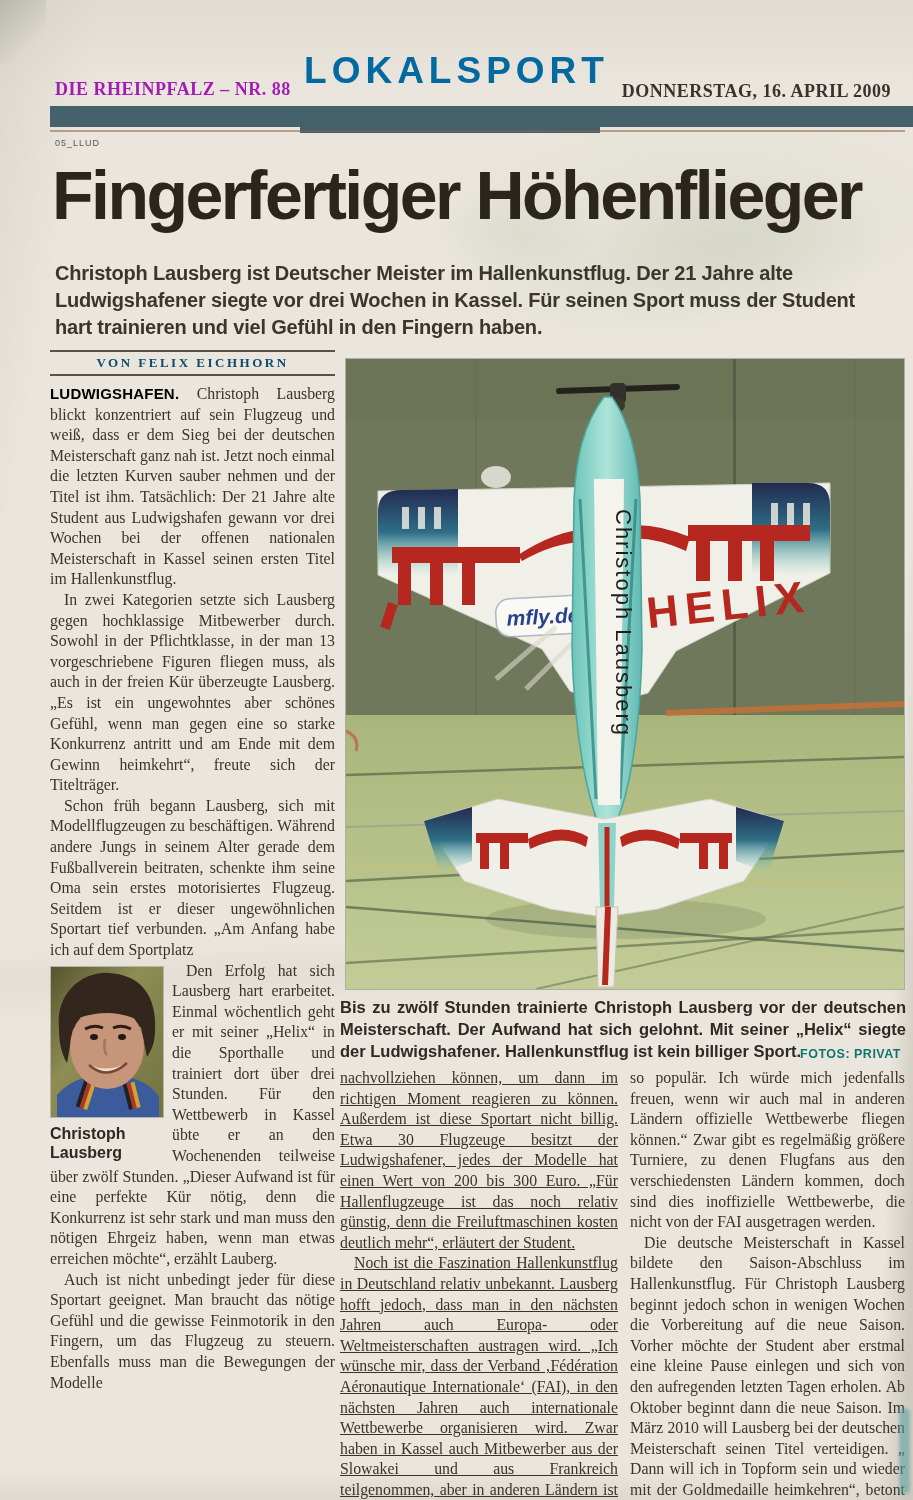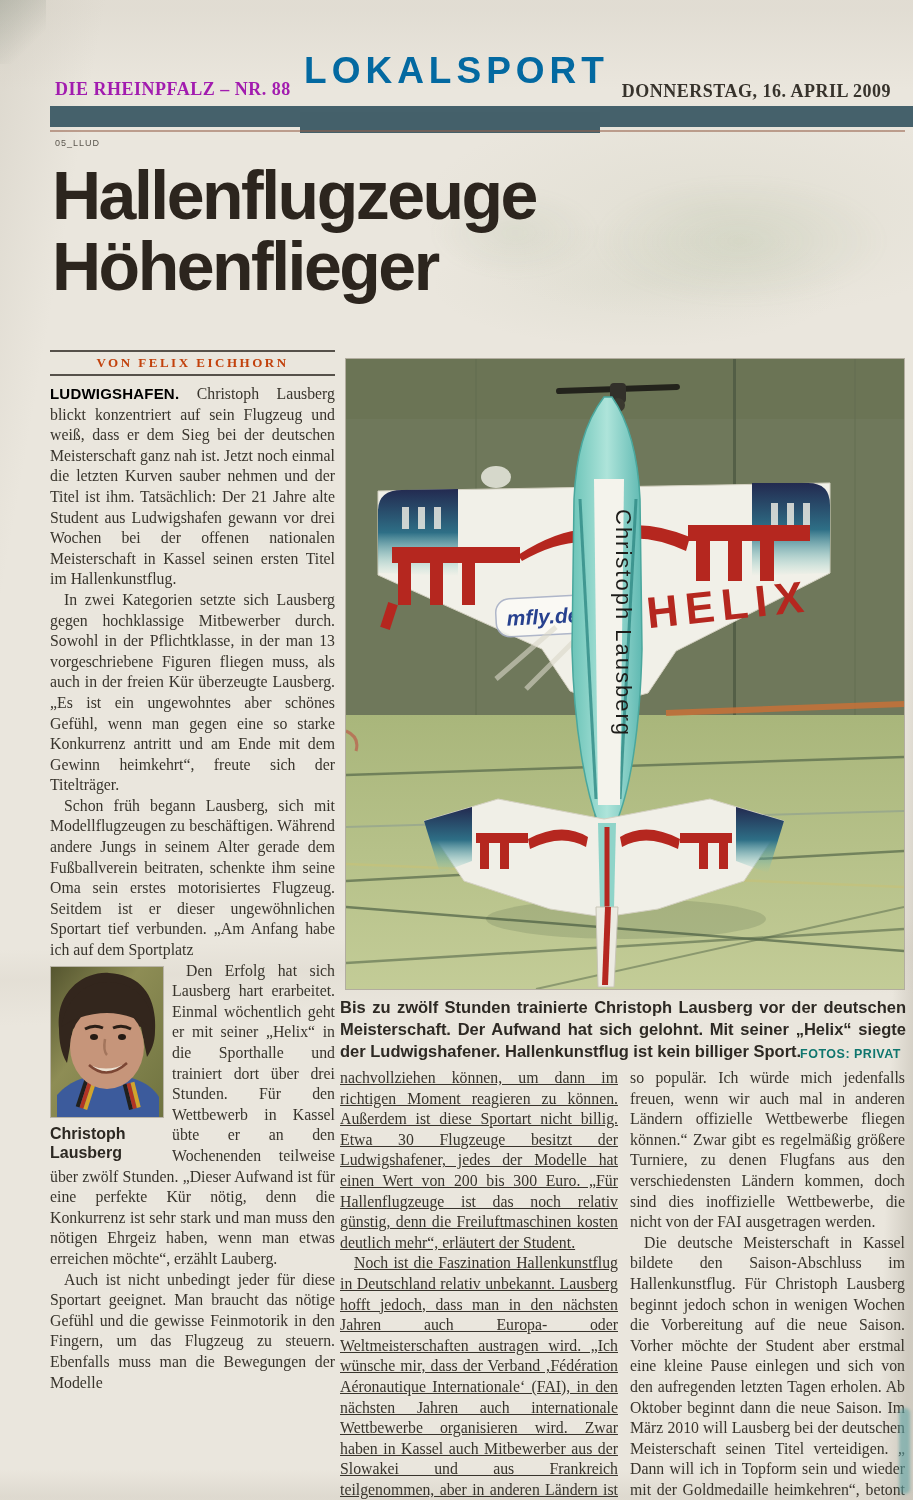--- a/index.html
+++ b/index.html
@@ -35,21 +35,21 @@
 
   
   .headline{position:absolute;left:52px;top:160px;width:850px;margin:0;
     font:bold 68px/1.05 "Liberation Sans",sans-serif;letter-spacing:-2.5px;color:#2c251e;}
   .subhead{position:absolute;left:55px;top:260px;width:820px;margin:0;
     font:bold 20px/27px "Liberation Sans",sans-serif;letter-spacing:-.2px;color:#3b352d;}
 
   
   .byline{position:absolute;left:50px;top:350px;width:285px;box-sizing:border-box;
     border-top:2px solid #56514a;border-bottom:2px solid #56514a;padding:4px 0 5px;
-    text-align:center;font:bold 13px/1 "Liberation Serif",serif;letter-spacing:2.5px;color:#c2410c;}
+    text-align:center;font:bold 13px/1 "Liberation Serif",serif;letter-spacing:2.5px;color:#0c4a6e;}
 
   
   .bodycol{font:15.8px/20.6px "Liberation Serif",serif;color:#38342c;text-align:justify;
     hyphens:auto;-webkit-hyphens:auto;}
   .bodycol p{margin:0;text-indent:14px;}
   .bodycol p.noindent{text-indent:0;}
   .lead-in{font:bold 15px/20.6px "Liberation Sans",sans-serif;color:#000000;letter-spacing:.2px;}
   .col-left{position:absolute;left:50px;top:384px;width:285px;height:1116px;overflow:hidden;}
   .col-mid{position:absolute;left:340px;top:1068px;width:278px;height:432px;overflow:hidden;text-decoration:underline;}
   .col-right{position:absolute;left:630px;top:1068px;width:275px;height:432px;overflow:hidden;}
@@ -83,21 +83,22 @@
   <div class="ghost ghost2"></div>
 
   <div class="paper-name">DIE RHEINPFALZ – NR. 88</div>
   <div class="section-title">LOKALSPORT</div>
   <div class="edition-date">DONNERSTAG, 16. APRIL 2009</div>
   <div class="teal-bar"></div>
   <div class="teal-bar-center"></div>
   <div class="bar-underline"></div>
   <div class="plate-code">05_LLUD</div>
 
-  <h1 class="headline">Hallenflugzeuge Höhenflieger</h1>
+  <h1 class="headline">Fingerfertiger Höhenflieger</h1>
+  <p class="subhead">Christoph Lausberg ist Deutscher Meister im Hallenkunstflug. Der 21 Jahre alte Ludwigshafener siegte vor drei Wochen in Kassel. Für seinen Sport muss der Student hart trainieren und viel Gefühl in den Fingern haben.</p>
 
   <div class="byline">VON FELIX EICHHORN</div>
 
   <div class="bodycol col-left">
     <p class="noindent"><span class="lead-in">LUDWIGSHAFEN.</span>
       <span>Christoph Lausberg blickt konzentriert auf sein Flugzeug und weiß, dass er dem Sieg bei der deutschen Meisterschaft ganz nah ist. Jetzt noch einmal die letzten Kurven sauber nehmen und der Titel ist ihm. Tatsächlich: Der 21 Jahre alte Student aus Ludwigshafen gewann vor drei Wochen bei der offenen nationalen Meisterschaft in Kassel seinen ersten Titel im Hallenkunstflug.</span></p>
     <p>In zwei Kategorien setzte sich Lausberg gegen hochklassige Mitbewerber durch. Sowohl in der Pflichtklasse, in der man 13 vorgeschriebene Figuren fliegen muss, als auch in der freien Kür überzeugte Lausberg. „Es ist ein ungewohntes aber schönes Gefühl, wenn man gegen eine so starke Konkurrenz antritt und am Ende mit dem Gewinn heimkehrt“, freute sich der Titelträger.</p>
     <p>Schon früh begann Lausberg, sich mit Modellflugzeugen zu beschäftigen. Während andere Jungs in seinem Alter gerade dem Fußballverein beitraten, schenkte ihm seine Oma sein erstes motorisiertes Flugzeug. Seitdem ist er dieser ungewöhnlichen Sportart tief verbunden. „Am Anfang habe ich auf dem Sportplatz</p>
 
     <div class="portrait">

